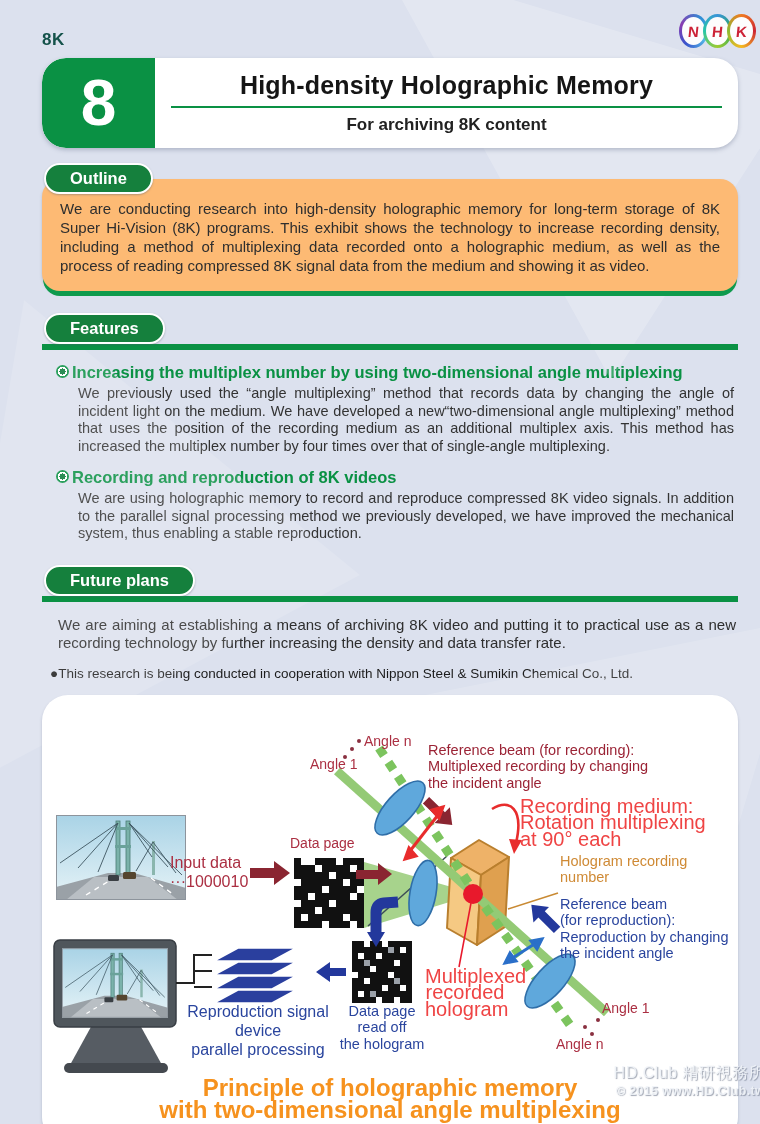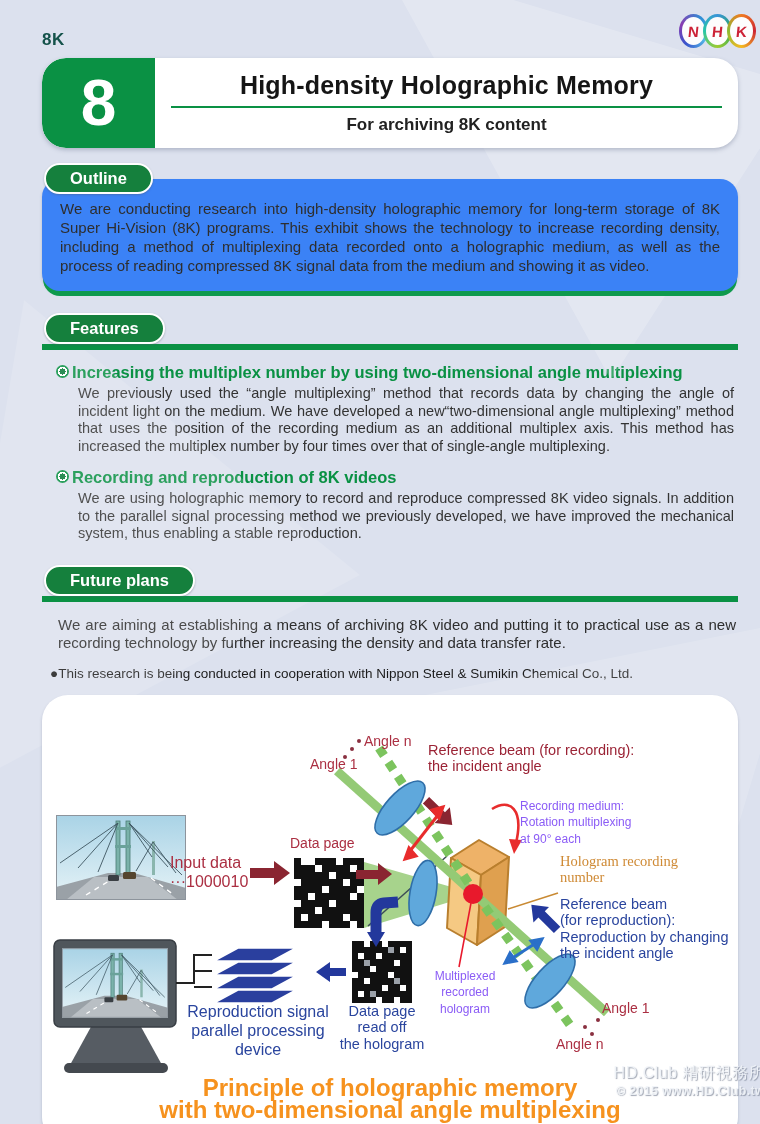--- a/index.html
+++ b/index.html
@@ -31,42 +31,42 @@
   .title-num{width:113px;background:#0a9144;display:flex;align-items:center;justify-content:center;border-radius:24px 0 0 24px;}
   .title-num span{color:#fff;font-size:64px;font-weight:bold;line-height:1;}
   .title-right{flex:1;display:flex;flex-direction:column;justify-content:center;padding:0 14px;}
   .title-main{text-align:center;font-size:25px;font-weight:bold;color:#151515;letter-spacing:.2px;}
   .title-rule{height:2px;background:#0a9144;margin:6px 2px 7px 2px;}
   .title-sub{text-align:center;font-size:17px;font-weight:bold;color:#222;}
 
   .pill{display:inline-block;background:#15803d;color:#fff;font-weight:bold;font-size:16.5px;line-height:27px;padding:0 24px;border-radius:17px;border:2px solid #fff;box-shadow:0 1px 2px rgba(80,90,110,.4);}
   .outline-wrap{position:relative;margin:15px 0 0 32px;width:696px;}
   .outline-wrap .pill{position:relative;z-index:2;margin-left:2px;}
-  .round-box{position:relative;margin-top:-15px;background:#3b82f6;border-radius:18px;box-shadow:0 6px 0 -1px #0f9a4d,0 2px 3px rgba(90,100,130,.3);padding:20px 18px 16px 18px;z-index:1;}
+  .round-box{position:relative;margin-top:-15px;background:#fdba74;border-radius:18px;box-shadow:0 6px 0 -1px #0f9a4d,0 2px 3px rgba(90,100,130,.3);padding:20px 18px 16px 18px;z-index:1;}
   .body-text{font-size:15px;line-height:19px;color:#2e2e2e;text-align:justify;}
 
   .section-head{position:relative;margin:22px 0 0 32px;width:696px;height:31px;border-bottom:6px solid #0a9144;}
   .section-head .pill{position:absolute;left:2px;top:0;}
 
   .feat{margin:12px 32px 0 46px;}
   .feat-title{display:flex;align-items:flex-start;gap:3px;color:#0a9144;font-weight:bold;font-size:16.5px;line-height:20px;}
   .bullet-icon{flex:0 0 13px;width:13px;height:13px;margin-top:3px;border-radius:50%;background:radial-gradient(circle,#0a7a3a 0 34%,#fff 34% 52%,#0a9144 52% 100%);}
   .feat-body{margin:3px 4px 0 22px;font-size:14.5px;line-height:17.5px;color:#333;text-align:justify;}
 
   .future-body{margin:14px 34px 0 48px;font-size:15px;line-height:18.5px;color:#2e2e2e;text-align:justify;}
   .note{margin:13px 34px 0 40px;font-size:13.5px;color:#1c1c1c;}
 
   .diagram-card{position:relative;margin:14px 0 0 32px;width:696px;height:448px;background:#fff;border-radius:26px;box-shadow:0 6px 0 -1px #0f9a4d,0 2px 3px rgba(90,100,130,.3);}
   .diagram-card svg{position:absolute;inset:0;}
   .lbl{position:absolute;font-size:14px;line-height:16px;white-space:nowrap;}
   .lbl span{display:block;}
   .crimson{color:#ab2f42;}
   .darkred{color:#9b2335;font-size:14.5px;line-height:16.5px;}
-  .redtxt{color:#8b5cf6;font-size:12px;line-height:16.5px;}
-  .orangetxt{color:#cf8a35;font-size:14.5px;line-height:16.5px;font-family:Liberation Serif, serif;}
+  .redtxt{color:#ef4444;font-size:20px;line-height:16.5px;}
+  .orangetxt{color:#cf8a35;font-size:14.5px;line-height:16.5px;}
   .bluetxt{color:#2a459e;font-size:14.5px;line-height:16.5px;}
   .center{text-align:center;}
   .lbl-input{font-size:16px;line-height:19px;}
   .lbl-device{font-size:16px;line-height:19px;white-space:nowrap;}
   .caption{position:absolute;left:0;right:0;top:382px;text-align:center;color:#f6921e;font-weight:bold;font-size:24px;line-height:22px;}
 
   .watermark{position:absolute;right:5px;top:1063px;text-align:right;color:rgba(240,244,248,.88);text-shadow:1px 1px 1px rgba(110,120,140,.65);}
   .wm1{font-size:16px;letter-spacing:.5px;}
   .wm2{font-size:12.5px;font-weight:bold;letter-spacing:.3px;}
 </style>
@@ -309,20 +309,21 @@
           <path d="M0,13 L58,13 L82,0 L24,0 Z" transform="translate(172,281)"></path>
           <path d="M0,13 L58,13 L82,0 L24,0 Z" transform="translate(172,295)"></path>
         </g>
       </g>
     </svg>
 
     <div class="lbl crimson" style="left:322px;top:38px;">Angle n</div>
     <div class="lbl crimson" style="left:268px;top:61px;">Angle 1</div>
     <div class="lbl darkred" style="left:386px;top:47px;">
       <span>Reference beam (for recording):</span>
+      <span>Multiplexed recording by changing</span>
       <span>the incident angle</span>
     </div>
     <div class="lbl redtxt" style="left:478px;top:103px;">
       <span>Recording medium:</span>
       <span>Rotation multiplexing</span>
       <span>at 90° each</span>
     </div>
     <div class="lbl orangetxt" style="left:518px;top:158px;">
       <span>Hologram recording</span>
       <span>number</span>
@@ -345,22 +346,22 @@
     </div>
     <div class="lbl bluetxt center" style="left:296px;top:308px;width:88px;">
       <span>Data page</span>
       <span>read off</span>
       <span>the hologram</span>
     </div>
     <div class="lbl crimson" style="left:560px;top:305px;">Angle 1</div>
     <div class="lbl crimson" style="left:514px;top:341px;">Angle n</div>
     <div class="lbl bluetxt center lbl-device" style="left:122px;top:307px;width:188px;">
       <span>Reproduction signal</span>
+      <span>device</span>
       <span>parallel processing</span>
-      <span>device</span>
     </div>
     <div class="caption">
       <span style="display:block;">Principle of holographic memory</span>
       <span style="display:block;">with two-dimensional angle multiplexing</span>
     </div>
   </div>
 
   <div class="watermark">
     <div class="wm1">HD.Club 精研視務所</div>
     <div class="wm2">© 2015  www.HD.Club.tw</div>

